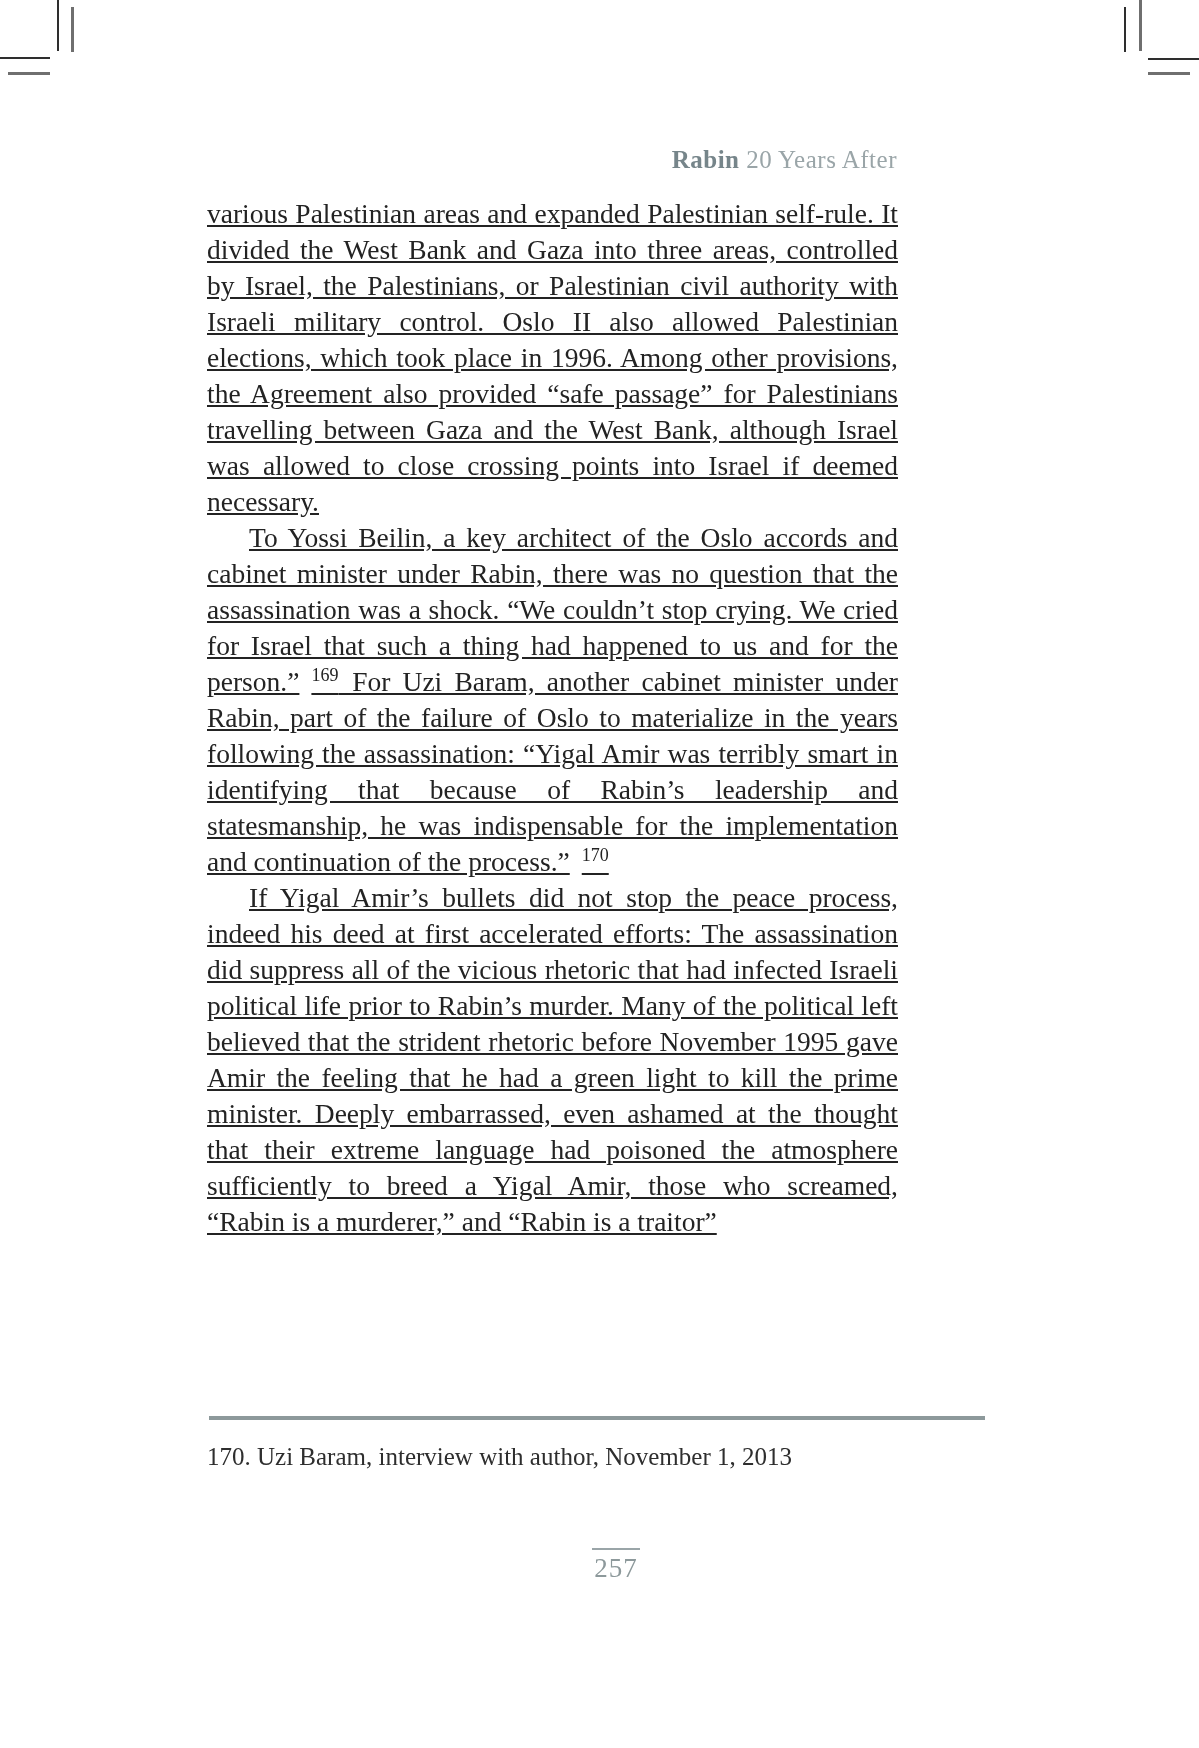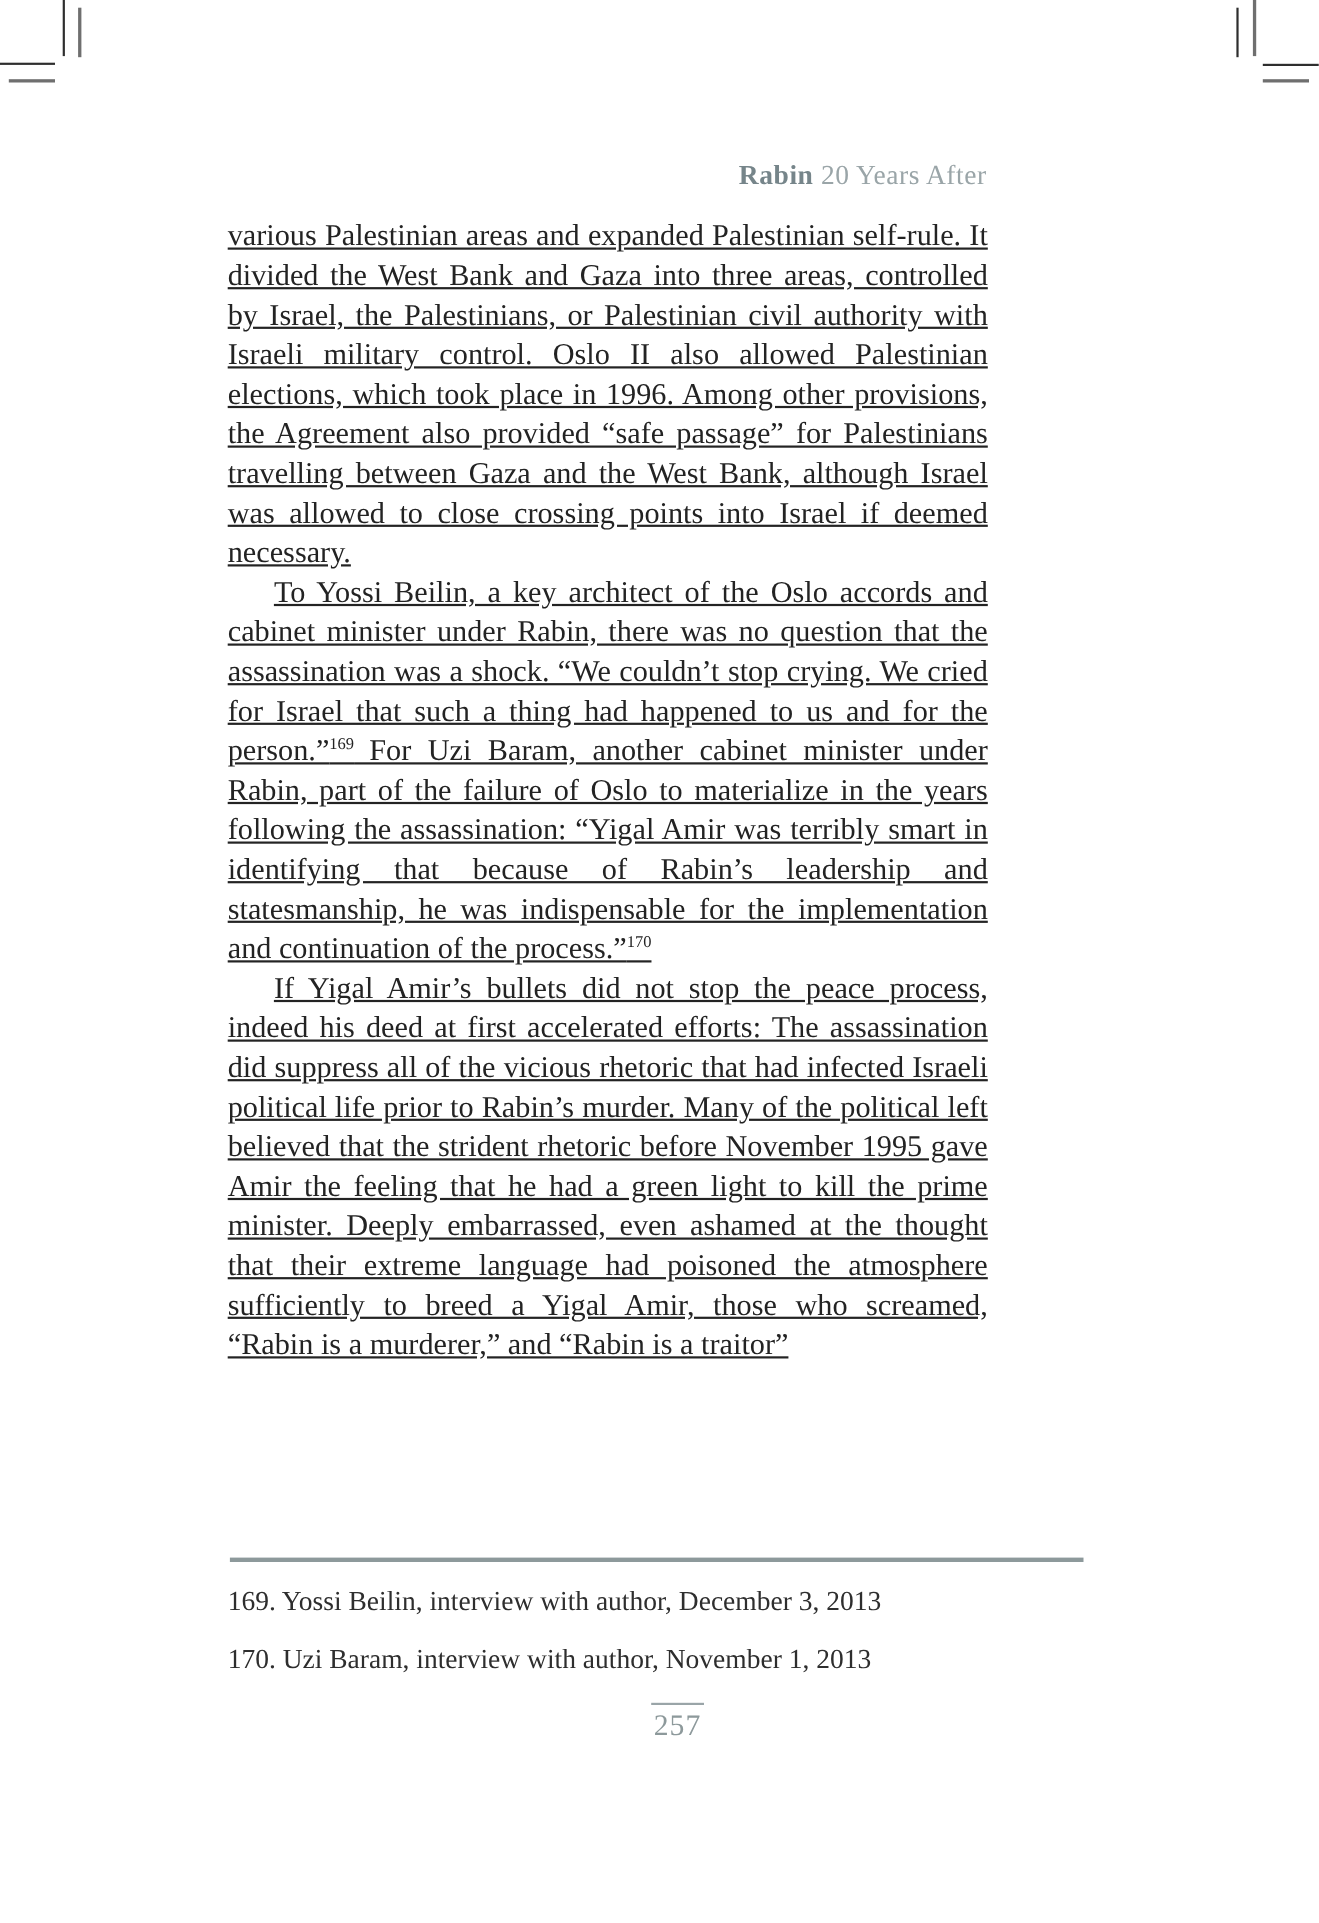--- a/index.html
+++ b/index.html
@@ -67,25 +67,26 @@
     line-height: 36px;
     text-align: justify;
     text-decoration: underline;
   }
   .body-text p {
     margin: 0;
     padding: 0;
   }
   .body-text p.indent { text-indent: 42px; }
   .body-text sup {
-    font-size: 15px;
+    font-size: 18px;
     line-height: 0;
     vertical-align: baseline;
     position: relative;
     top: -10px;
+    margin-left: 12px;
   }
 
   
   .footnote-rule {
     position: absolute;
     left: 209px;
     top: 1416px;
     width: 776px;
     height: 4px;
     background: #8d999b;
@@ -154,21 +155,20 @@
 
   <div class="body-text" id="body-paragraphs">
       <p>various Palestinian areas and expanded Palestinian self-rule. It divided the West Bank and Gaza into three areas, controlled by Israel, the Palestinians, or Palestinian civil authority with Israeli military control. Oslo II also allowed Palestinian elections, which took place in 1996. Among other provisions, the Agreement also provided “safe passage” for Palestinians travelling between Gaza and the West Bank, although Israel was allowed to close crossing points into Israel if deemed necessary.</p>
       <p class="indent">To Yossi Beilin, a key architect of the Oslo accords and cabinet minister under Rabin, there was no question that the assassination was a shock. “We couldn’t stop crying. We cried for Israel that such a thing had happened to us and for the person.”<sup>169</sup> For Uzi Baram, another cabinet minister under Rabin, part of the failure of Oslo to materialize in the years following the assassination: “Yigal Amir was terribly smart in identifying that because of Rabin’s leadership and statesmanship, he was indispensable for the implementation and continuation of the process.”<sup>170</sup></p>
       <p class="indent">If Yigal Amir’s bullets did not stop the peace process, indeed his deed at first accelerated efforts: The assassination did suppress all of the vicious rhetoric that had infected Israeli political life prior to Rabin’s murder. Many of the political left believed that the strident rhetoric before November 1995 gave Amir the feeling that he had a green light to kill the prime minister. Deeply embarrassed, even ashamed at the thought that their extreme language had poisoned the atmosphere sufficiently to breed a Yigal Amir, those who screamed, “Rabin is a murderer,” and “Rabin is a traitor”</p>
     </div>
 
   <div class="footnote-rule"></div>
 
   <div class="footnotes" id="footnote-list">
-      <div class="footnote">169. Yossi Beilin, interview with author, December 3, 2013</div>
       <div class="footnote">170. Uzi Baram, interview with author, November 1, 2013</div>
     </div>
 
   <div class="folio">
     <div class="folio-rule"></div>
     <div class="folio-number">257</div>
   </div>
 
 </div>
 

